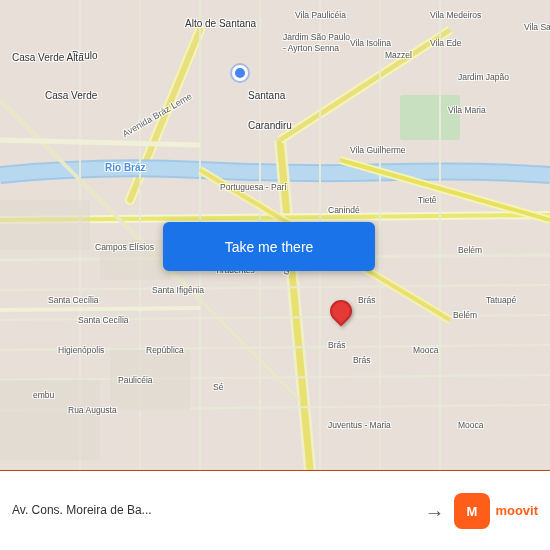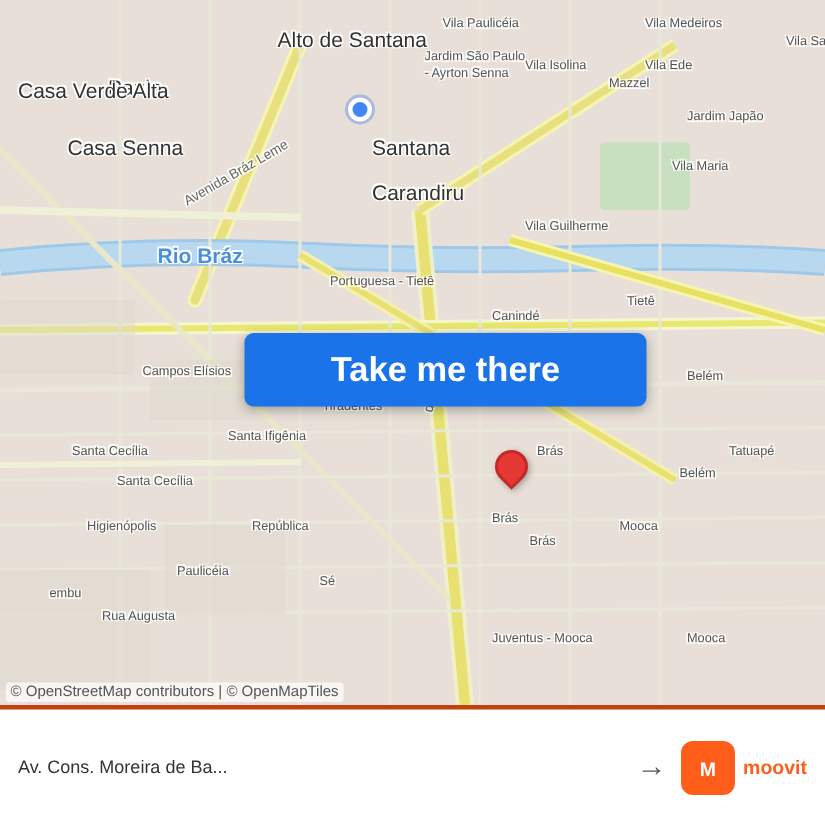--- a/index.html
+++ b/index.html
@@ -24,28 +24,28 @@
       position: absolute;
       top: 0; left: 0;
       width: 100%; height: 100%;
     }
 
     
     #take-me-there-btn {
       position: absolute;
       top: 222px;
       left: 163px;
-      width: 268px;
+      width: 212px;
       height: 49px;
       background: #1a73e8;
       color: #fff;
       border: none;
       border-radius: 6px;
-      font-size: 23px;
-      font-weight: 700;
+      font-size: 14px;
+      font-weight: 400;
       cursor: pointer;
       display: flex;
       align-items: center;
       justify-content: center;
       box-shadow: 0 2px 8px rgba(0,0,0,0.3);
       z-index: 10;
     }
 
     
     .blue-dot {
@@ -88,21 +88,21 @@
     }
 
     
     #bottom-bar {
       width: 550px;
       height: 80px;
       background: #fff;
       display: flex;
       align-items: center;
       padding: 0 12px;
-      border-top: 3px solid #c2410c;
+      border-top: 1px solid #c2410c;
     }
 
     .route-item {
       display: flex;
       align-items: center;
       flex: 1;
     }
 
     .route-text {
       font-size: 12px;
@@ -141,21 +141,21 @@
     .moovit-text {
       font-size: 13px;
       font-weight: 700;
       color: #ff5e1a;
       margin-left: 5px;
     }
 
     
     .map-label {
       position: absolute;
-      font-size: 14px;
+      font-size: 10px;
       color: #333;
       font-weight: 500;
       white-space: nowrap;
       z-index: 3;
       text-shadow: 1px 1px 0 #fff, -1px -1px 0 #fff, 1px -1px 0 #fff, -1px 1px 0 #fff;
     }
 
     .map-label-small {
       font-size: 8.5px;
       color: #555;
@@ -225,68 +225,67 @@
     <rect x="110" y="350" width="80" height="60" fill="#ded8cc" rx="1" opacity="0.5"></rect>
   </svg>
 
   <div class="map-label" style="top:50px;left:72px">Paulo</div>
   <div class="map-label" style="top:18px;left:185px">Alto de Santana</div>
   <div class="map-label map-label-small" style="top:10px;left:295px">Vila Paulicéia</div>
   <div class="map-label map-label-small" style="top:10px;left:430px">Vila Medeiros</div>
   <div class="map-label map-label-small" style="top:22px;left:524px">Vila Sabá</div>
   <div class="map-label" style="top:52px;left:12px">Casa Verde Alta</div>
   <div class="map-label map-label-small" style="top:38px;left:350px">Vila Isolina</div>
-  <div class="map-label map-label-small" style="top:50px;left:406px">Mazzel</div>
+  <div class="map-label map-label-small" style="top:50px;left:385px">Mazzel</div>
   <div class="map-label map-label-small" style="top:38px;left:430px">Vila Ede</div>
-  <div class="map-label" style="top:90px;left:45px">Casa Senna</div>
+  <div class="map-label" style="top:90px;left:45px">Casa Verde</div>
   <div class="map-label" style="top:90px;left:248px">Santana</div>
   <div class="map-label map-label-small" style="top:72px;left:458px">Jardim Japão</div>
   <div class="map-label" style="top:120px;left:248px">Carandiru</div>
   <div class="map-label map-label-small" style="top:145px;left:350px">Vila Guilherme</div>
   <div class="map-label map-label-small" style="top:105px;left:448px">Vila Maria</div>
   <div class="map-label" style="top:162px;left:105px;color:#4a90d9;font-weight:700;">Rio Bráz</div>
-  <div class="map-label map-label-small" style="top:182px;left:220px">Portuguesa - Tietê</div>
+  <div class="map-label map-label-small" style="top:182px;left:220px">Portuguesa - Parí</div>
   <div class="map-label map-label-small" style="top:205px;left:328px">Canindé</div>
   <div class="map-label map-label-small" style="top:195px;left:418px">Tietê</div>
   <div class="map-label map-label-small" style="top:242px;left:95px">Campos Elísios</div>
   <div class="map-label map-label-small" style="top:265px;left:215px">Tiradentes</div>
   <div class="map-label map-label-small" style="top:255px;left:352px">Parí</div>
   <div class="map-label map-label-small" style="top:245px;left:458px">Belém</div>
   <div class="map-label map-label-small" style="top:295px;left:48px">Santa Cecília</div>
   <div class="map-label map-label-small" style="top:285px;left:152px">Santa Ifigênia</div>
   <div class="map-label map-label-small" style="top:315px;left:78px">Santa Cecília</div>
   <div class="map-label map-label-small" style="top:295px;left:358px">Brás</div>
   <div class="map-label map-label-small" style="top:310px;left:453px">Belém</div>
   <div class="map-label map-label-small" style="top:345px;left:58px">Higienópolis</div>
-  <div class="map-label map-label-small" style="top:345px;left:168px">República</div>
+  <div class="map-label map-label-small" style="top:345px;left:146px">República</div>
   <div class="map-label map-label-small" style="top:340px;left:328px">Brás</div>
   <div class="map-label map-label-small" style="top:355px;left:353px">Brás</div>
   <div class="map-label map-label-small" style="top:345px;left:413px">Mooca</div>
   <div class="map-label map-label-small" style="top:295px;left:486px">Tatuapé</div>
   <div class="map-label map-label-small" style="top:375px;left:118px">Paulicéia</div>
   <div class="map-label map-label-small" style="top:382px;left:213px">Sé</div>
-  <div class="map-label map-label-small" style="top:420px;left:328px">Juventus - Mooca</div>
+  <div class="map-label map-label-small" style="top:420px;left:328px">Juventus - Maria</div>
   <div class="map-label map-label-small" style="top:420px;left:458px">Mooca</div>
   <div class="map-label map-label-small" style="top:390px;left:33px">embu</div>
   <div class="map-label map-label-small" style="top:405px;left:68px">Rua Augusta</div>
   <div class="map-label map-label-small" style="top:32px;left:283px">Jardim São Paulo</div>
   <div class="map-label map-label-small" style="top:43px;left:283px">- Ayrton Senna</div>
 
   <div class="map-label map-label-road" style="top:110px;left:118px;transform:rotate(-30deg);">Avenida Bráz Leme</div>
   <div class="map-label map-label-road" style="top:250px;left:270px;transform:rotate(-75deg);">do Estado</div>
 
   <div class="blue-dot" style="top:65px;left:232px;"></div>
 
   <div class="red-pin" style="top:300px;left:330px;">
     <div class="red-pin-circle"></div>
   </div>
 
   <button id="take-me-there-btn">Take me there</button>
 
-  <div id="attribution">© OpenStreetMap contributors | © OpenMapTiles</div>
 </div>
 
 <div id="bottom-bar">
   <div class="route-item">
     <span class="route-text">Av. Cons. Moreira de Ba...</span>
   </div>
   <div class="route-arrow">→</div>
   <div id="moovit-logo">
     <div class="moovit-icon">
       <svg width="22" height="22" viewBox="0 0 22 22">

